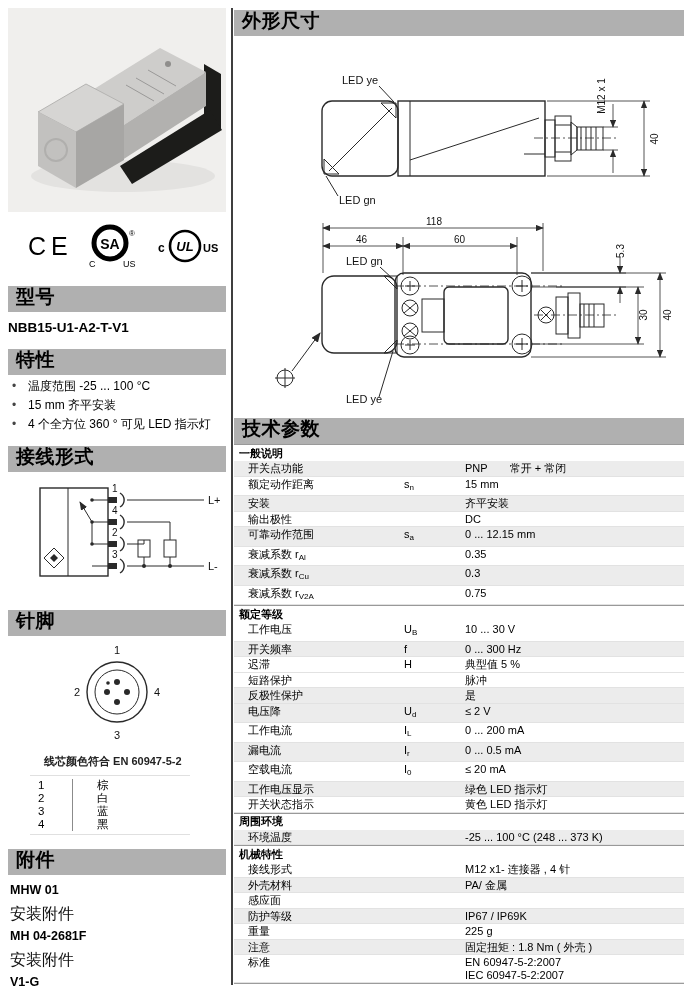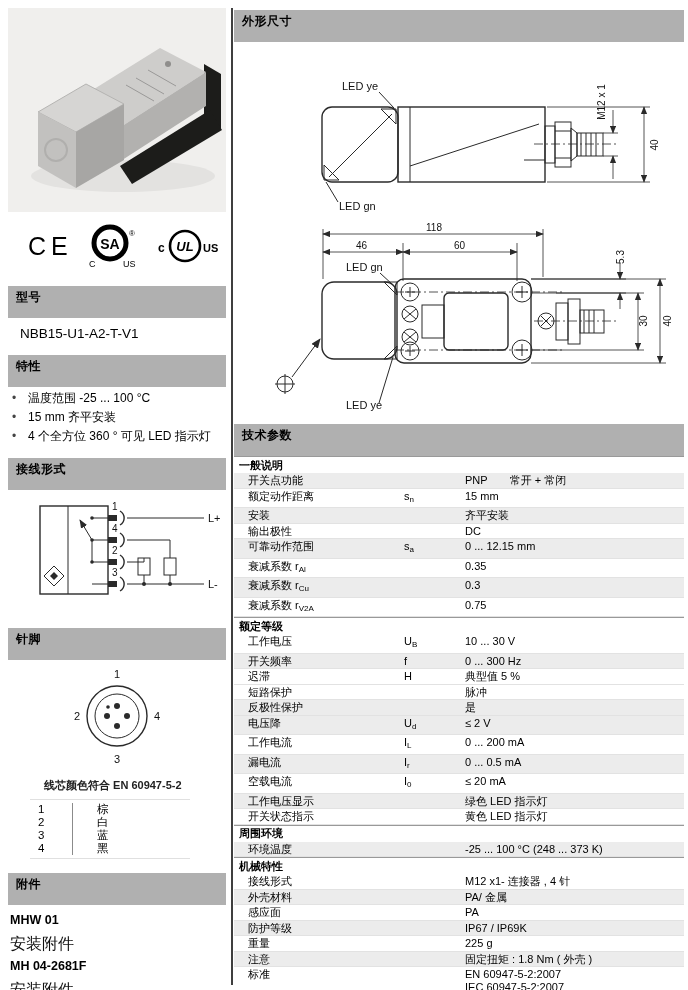--- a/index.html
+++ b/index.html
@@ -3,25 +3,25 @@
 <meta charset="utf-8">
 <style>
   html,body{margin:0;padding:0;}
   body{background:#e8e8e8;}
   .page{position:relative;width:688px;height:990px;background:#fff;overflow:hidden;
         font-family:"Liberation Sans","DejaVu Sans",sans-serif;color:#000;}
   
   .col-left{position:absolute;left:8px;top:8px;width:218px;}
   .photo{width:218px;height:204px;background:#f0efed;}
   .logos{height:52px;display:flex;align-items:center;justify-content:space-between;padding:8px 6px 0 12px;}
-  .bar{background:var(--bar,#b0b0b0);font-weight:bold;font-size:12px;line-height:22px;height:20px;
-       padding:0 0 12px 8px;letter-spacing:.5px;}
+  .bar{background:var(--bar,#b0b0b0);font-weight:bold;font-size:19px;line-height:22px;height:26px;
+       padding:0 0 0 8px;letter-spacing:.5px;}
   .col-left .bar{margin-top:14px;}
   .col-left .bar:first-of-type{margin-top:12px;}
-  .model-value{font-size:13.5px;font-weight:normal;margin:8px 0 0 12px;}
+  .model-value{font-size:13.5px;font-weight:bold;margin:8px 0 0 0;}
   .feat-item{display:flex;font-size:12px;margin:4px 0 0 4px;line-height:15px;}
   .feat-bullet{width:16px;color:#444;}
   .diagram{display:block;}
   .wire-note{font-size:11px;font-weight:600;color:#222;margin:10px 0 6px 22px;padding-left:14px;}
   .wires{margin-left:22px;width:160px;border-top:1px solid #e0e0e0;border-bottom:1px solid #e0e0e0;padding:3px 0;}
   .w-row{display:flex;font-size:11.5px;line-height:13px;}
   .w-pin{width:34px;padding-left:8px;}
   .w-color{border-left:1px solid #8b8b8b;padding-left:24px;}
   .acc-item{margin:8px 0 0 2px;}
   .acc-name{font-size:12.5px;font-weight:bold;line-height:14px;}
@@ -523,23 +523,20 @@
           <div class="t-row shaded">
             <span class="c-label">外壳材料</span>
             <span class="c-sym"></span>
             <span class="c-val">
               <span class="v">PA/ 金属</span>
             </span>
           </div>
           <div class="t-row">
             <span class="c-label">感应面</span>
             <span class="c-sym"></span>
-            <span class="c-val">
-              <span class="v">PA</span>
-            </span>
           </div>
           <div class="t-row shaded">
             <span class="c-label">防护等级</span>
             <span class="c-sym"></span>
             <span class="c-val">
               <span class="v">IP67 / IP69K</span>
             </span>
           </div>
           <div class="t-row">
             <span class="c-label">重量</span>

